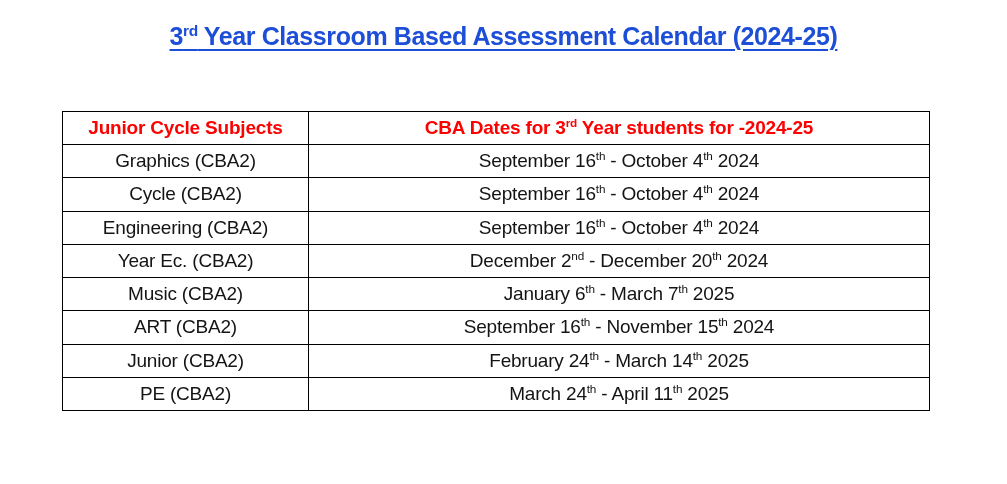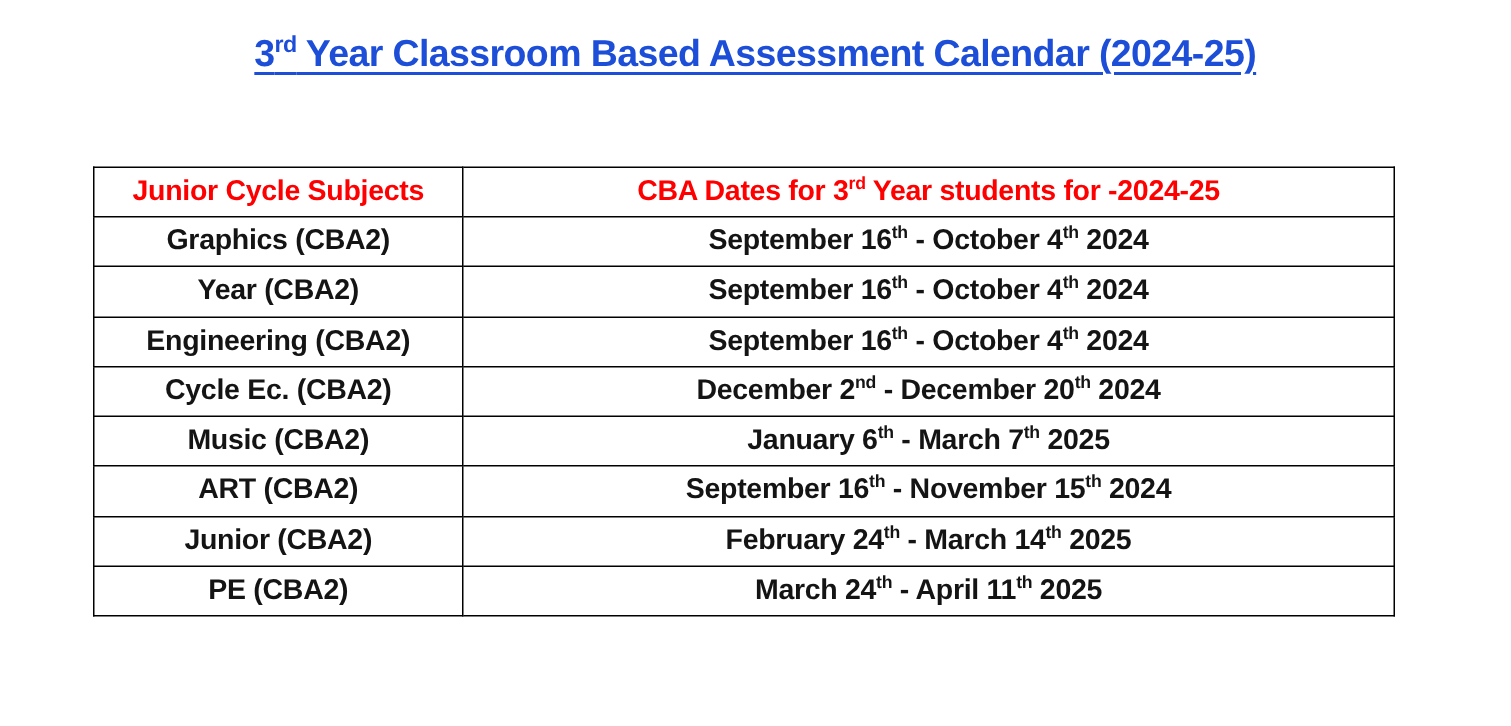--- a/index.html
+++ b/index.html
@@ -43,21 +43,21 @@
     font-size: 19px;
     line-height: 1.38;
     letter-spacing: -0.2px;
   }
   .cba-table th {
     color: #fe0000;
     font-weight: bold;
   }
   .cba-table td {
     color: #141414;
-    font-weight: bold;
+    font-weight: normal;
   }
 </style>
 </head>
 <body>
 
 <h1 class="page-title">3<sup>rd</sup> Year Classroom Based Assessment Calendar (2024-25)</h1>
 
 <table class="cba-table">
   <colgroup>
     <col class="col-subjects">
@@ -68,29 +68,29 @@
       <th>Junior Cycle Subjects</th>
       <th>CBA Dates for 3<sup>rd</sup> Year students for -2024-25</th>
     </tr>
   </thead>
   <tbody>
       <tr>
         <td>Graphics (CBA2)</td>
         <td>September 16<sup>th</sup> - October 4<sup>th</sup> 2024</td>
       </tr>
       <tr>
-        <td>Year (CBA2)</td>
+        <td>Cycle (CBA2)</td>
         <td>September 16<sup>th</sup> - October 4<sup>th</sup> 2024</td>
       </tr>
       <tr>
         <td>Engineering (CBA2)</td>
         <td>September 16<sup>th</sup> - October 4<sup>th</sup> 2024</td>
       </tr>
       <tr>
-        <td>Cycle Ec. (CBA2)</td>
+        <td>Year Ec. (CBA2)</td>
         <td>December 2<sup>nd</sup> - December 20<sup>th</sup> 2024</td>
       </tr>
       <tr>
         <td>Music (CBA2)</td>
         <td>January 6<sup>th</sup> - March 7<sup>th</sup> 2025</td>
       </tr>
       <tr>
         <td>ART (CBA2)</td>
         <td>September 16<sup>th</sup> - November 15<sup>th</sup> 2024</td>
       </tr>

